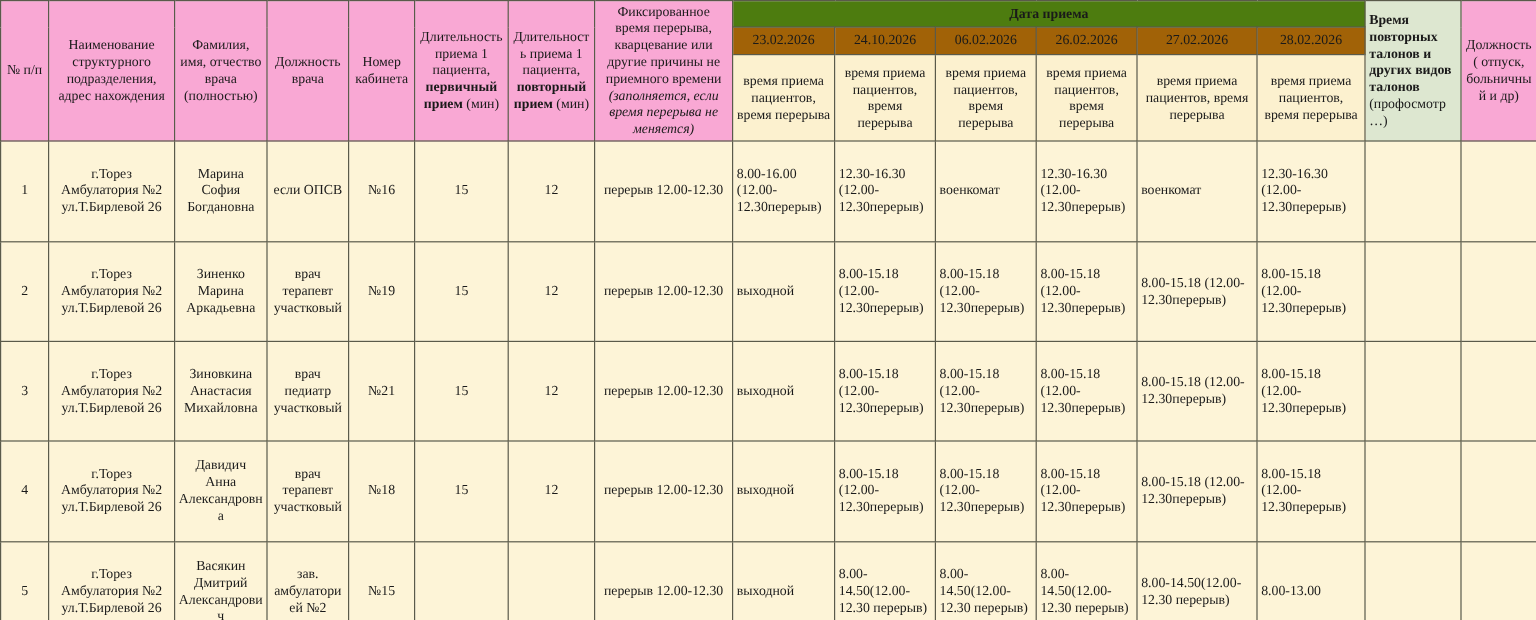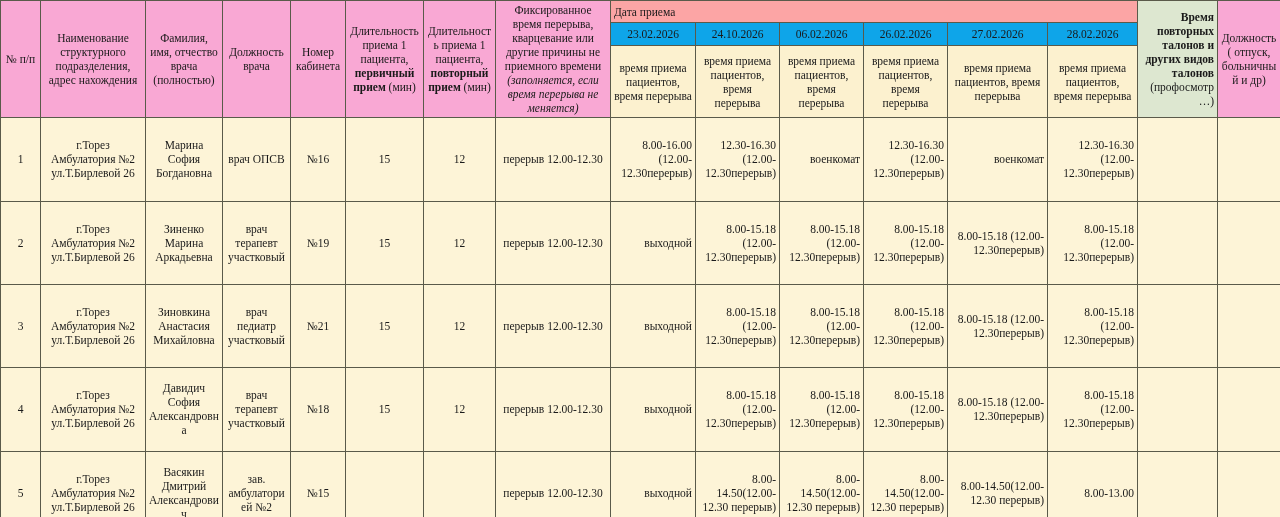--- a/index.html
+++ b/index.html
@@ -34,48 +34,48 @@
   
   th.hd {
     background: #f9a8d4;
     text-align: center;
     font-weight: normal;
   }
   th.hd.bold-part b { font-weight: bold; font-family: Liberation Serif, serif; }
   th.hd i { font-style: italic; }
   th.hd-strong {
     background: #dde7d0;
-    text-align: right;
+    text-align: left;
     font-weight: bold;
   }
   th.dategroup {
-    background: #fca5a5;
-    text-align: left;
-    font-weight: normal;
+    background: #4d7c0f;
+    text-align: center;
+    font-weight: bold;
     font-size: 12px;
   }
   th.datecell {
-    background: #0ea5e9;
+    background: #a16207;
     text-align: center;
     font-weight: normal;
     font-size: 12px;
   }
   th.descell {
     background: #fcf1cf;
     text-align: center;
     font-weight: normal;
     font-size: 11.5px;
   }
   
   td.body {
     background: #fdf4d7;
     text-align: center;
   }
   td.body.left {
-    text-align: right;
+    text-align: left;
   }
   td.body.num { text-align: center; }
   tr.datarow { height: 78px; }
 
   
   col.c-np     { width: 40px; }
   col.c-unit   { width: 105px; }
   col.c-fio    { width: 77px; }
   col.c-pos    { width: 68px; }
   col.c-room   { width: 55px; }
@@ -156,21 +156,21 @@
       <th class="descell">время приема пациентов, время перерыва</th>
       <th class="descell">время приема пациентов, время перерыва</th>
       <th class="descell">время приема пациентов, время перерыва</th>
     </tr>
   </thead>
   <tbody>
     <tr class="datarow">
       <td class="body num">1</td>
       <td class="body">г.Торез Амбулатория №2 ул.Т.Бирлевой 26</td>
       <td class="body">Марина София Богдановна</td>
-      <td class="body">врач ОПСВ</td>
+      <td class="body">если ОПСВ</td>
       <td class="body">№16</td>
       <td class="body">15</td>
       <td class="body">12</td>
       <td class="body">перерыв 12.00-12.30</td>
       <td class="body left">8.00-16.00 (12.00-12.30перерыв)</td>
       <td class="body left">12.30-16.30 (12.00-12.30перерыв)</td>
       <td class="body left">военкомат</td>
       <td class="body left">12.30-16.30 (12.00-12.30перерыв)</td>
       <td class="body left">военкомат</td>
       <td class="body left">12.30-16.30 (12.00-12.30перерыв)</td>
@@ -209,21 +209,21 @@
       <td class="body left">8.00-15.18 (12.00-12.30перерыв)</td>
       <td class="body left">8.00-15.18 (12.00-12.30перерыв)</td>
       <td class="body left">8.00-15.18 (12.00-12.30перерыв)</td>
       <td class="body left">8.00-15.18 (12.00-12.30перерыв)</td>
       <td class="body"></td>
       <td class="body"></td>
     </tr>
     <tr class="datarow">
       <td class="body num">4</td>
       <td class="body">г.Торез Амбулатория №2 ул.Т.Бирлевой 26</td>
-      <td class="body">Давидич София Александровна</td>
+      <td class="body">Давидич Анна Александровна</td>
       <td class="body">врач терапевт участковый</td>
       <td class="body">№18</td>
       <td class="body">15</td>
       <td class="body">12</td>
       <td class="body">перерыв 12.00-12.30</td>
       <td class="body left">выходной</td>
       <td class="body left">8.00-15.18 (12.00-12.30перерыв)</td>
       <td class="body left">8.00-15.18 (12.00-12.30перерыв)</td>
       <td class="body left">8.00-15.18 (12.00-12.30перерыв)</td>
       <td class="body left">8.00-15.18 (12.00-12.30перерыв)</td>

